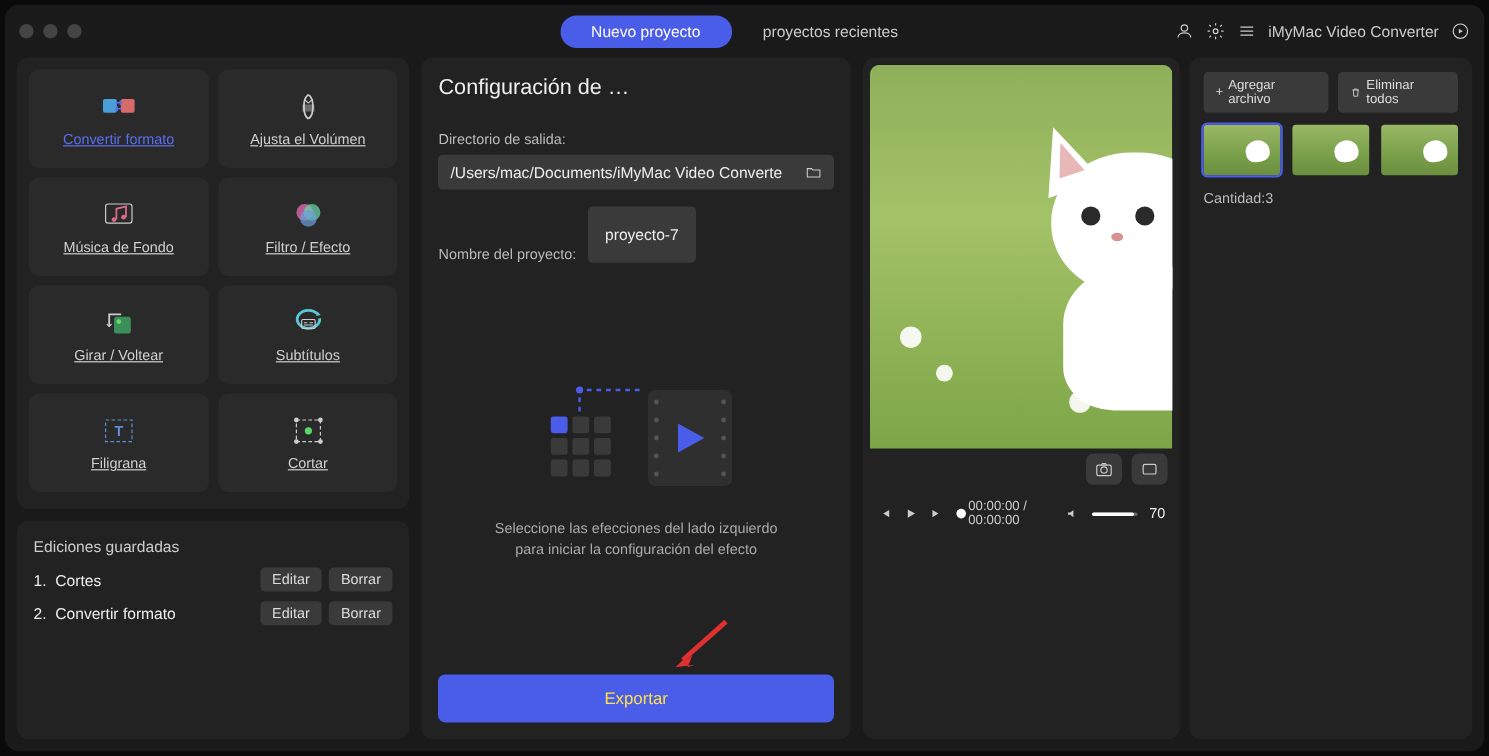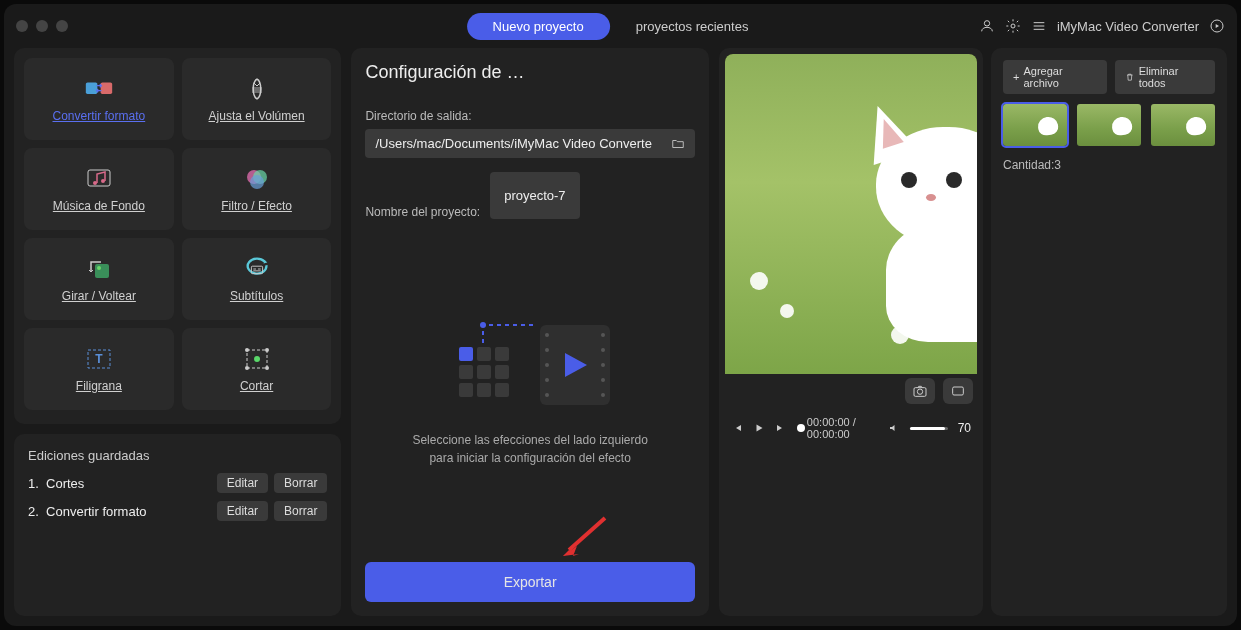--- a/index.html
+++ b/index.html
@@ -28,21 +28,21 @@
   .chip { background:#3a3a3a; border-radius:4px; padding:3px 10px; font-size:12px; color:#ddd; cursor:pointer; }
   .center-col { width: 370px; background: #222; border-radius: 10px; padding: 14px; display:flex; flex-direction:column; position:relative; }
   .cfg-title { font-size: 18px; color:#eee; margin-bottom: 26px; }
   .field-label { font-size: 12px; color:#bbb; margin-bottom: 6px; }
   .path-input { background:#3a3a3a; border-radius:4px; padding:7px 10px; font-size:13px; color:#eee; display:flex; align-items:center; margin-bottom:14px; }
   .path-input span:first-child { flex:1; white-space:nowrap; overflow:hidden; }
   .name-row { display:flex; align-items:flex-end; gap:10px; margin-bottom:20px; }
   .name-input { background:#3a3a3a; border-radius:4px; padding:16px 14px; font-size:13px; color:#eee; }
   .center-graphic { flex:1; display:flex; flex-direction:column; align-items:center; justify-content:center; gap:16px; }
   .hint { font-size:12px; color:#aaa; text-align:center; line-height:1.5; }
-  .export-btn { background:#4a5de8; color:#e5e5e5; border:none; border-radius:6px; padding:12px; font-size:14px; cursor:pointer; margin-top:20px; }
+  .export-btn { background:#4a5de8; color:#fde047; border:none; border-radius:6px; padding:12px; font-size:14px; cursor:pointer; margin-top:20px; }
   .arrow { position:absolute; bottom:58px; left:58%; }
   .right-col { flex:1; display:flex; gap:8px; }
   .preview-panel { background:#222; border-radius:10px; display:flex; flex-direction:column; }
   .video-frame { background:#000; border-radius:8px 8px 0 0; height:320px; margin:6px 6px 0 6px; display:flex; align-items:center; justify-content:center; overflow:hidden; position:relative; }
   .below-video { display:flex; justify-content:flex-end; gap:8px; padding:4px 10px; }
   .ctrl-btn { background:#3a3a3a; border-radius:6px; width:30px; height:26px; display:flex; align-items:center; justify-content:center; cursor:pointer; }
   .player-bar { display:flex; align-items:center; gap:10px; padding:8px 12px 12px 12px; }
   .player-bar .pbtn { cursor:pointer; }
   .progress { flex:1; height:3px; background:#444; border-radius:2px; position:relative; }
   .progress::before { content:''; position:absolute; left:0; top:50%; transform:translateY(-50%); width:8px; height:8px; border-radius:50%; background:#fff; }

